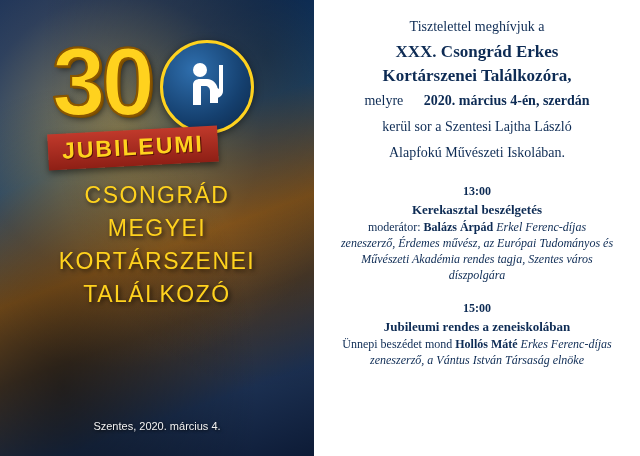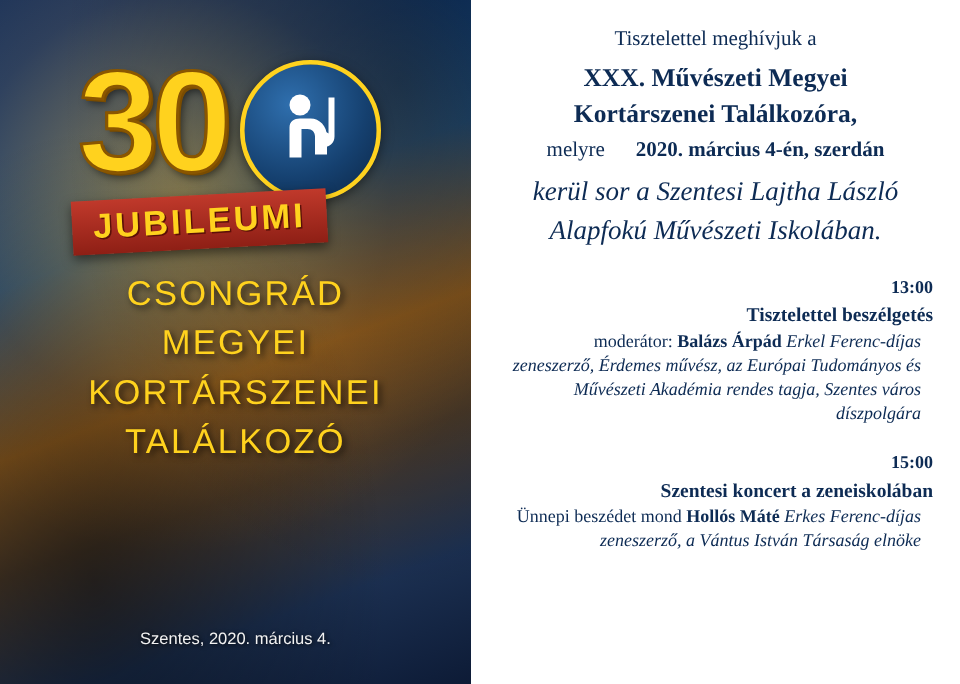--- a/index.html
+++ b/index.html
@@ -165,26 +165,25 @@
     font-size: 17px;
     font-weight: bold;
     line-height: 24px;
   }
   .inv-date-line {
     font-size: 14px;
     line-height: 26px;
   }
   .inv-date-line b { font-weight: bold; margin-left: 17px; }
   .inv-reg {
-    font-size: 18px;
+    font-size: 14px;
     line-height: 26px;
-    font-style: italic;
-  }
-
-  .prog-block { margin-top: 16px; text-align: right; }
+  }
+
+  .prog-block { margin-top: 16px; }
   .prog-time {
     font-size: 12px;
     font-weight: bold;
     line-height: 18px;
   }
   .prog-title {
     font-size: 13px;
     font-weight: bold;
     line-height: 19px;
   }
@@ -234,40 +233,40 @@
         <div>TALÁLKOZÓ</div>
       </div>
 
       <div class="left-footer">Szentes, 2020. március 4.</div>
     </div>
   </div>
 
   <div class="right">
 
     <div class="inv-line">Tisztelettel meghívjuk a</div>
-    <div class="inv-strong">XXX. Művészeti Megyei</div>
+    <div class="inv-strong">XXX. Csongrád Erkes</div>
     <div class="inv-strong">Kortárszenei Találkozóra,</div>
 
     <div class="inv-date-line">
       <span>melyre </span><b>2020. március 4-én, szerdán</b>
     </div>
 
     <div class="inv-reg">kerül sor a Szentesi Lajtha László</div>
     <div class="inv-reg">Alapfokú Művészeti Iskolában.</div>
 
     <div class="prog-block">
       <div class="prog-time">13:00</div>
-      <div class="prog-title">Tisztelettel beszélgetés</div>
+      <div class="prog-title">Kerekasztal beszélgetés</div>
       <div class="prog-body">
         <span>moderátor: </span><b>Balázs Árpád</b><i> Erkel Ferenc-díjas zeneszerző, Érdemes művész, az Európai Tudományos és Művészeti Akadémia rendes tagja, Szentes város díszpolgára</i>
       </div>
     </div>
 
     <div class="prog-block">
       <div class="prog-time">15:00</div>
-      <div class="prog-title">Szentesi koncert a zeneiskolában</div>
+      <div class="prog-title">Jubileumi rendes a zeneiskolában</div>
       <div class="prog-body">
         <span>Ünnepi beszédet mond </span><b>Hollós Máté</b><i> Erkes Ferenc-díjas zeneszerző, a Vántus István Társaság elnöke</i>
       </div>
     </div>
 
   </div>
 </div>
 
 </body></html>

